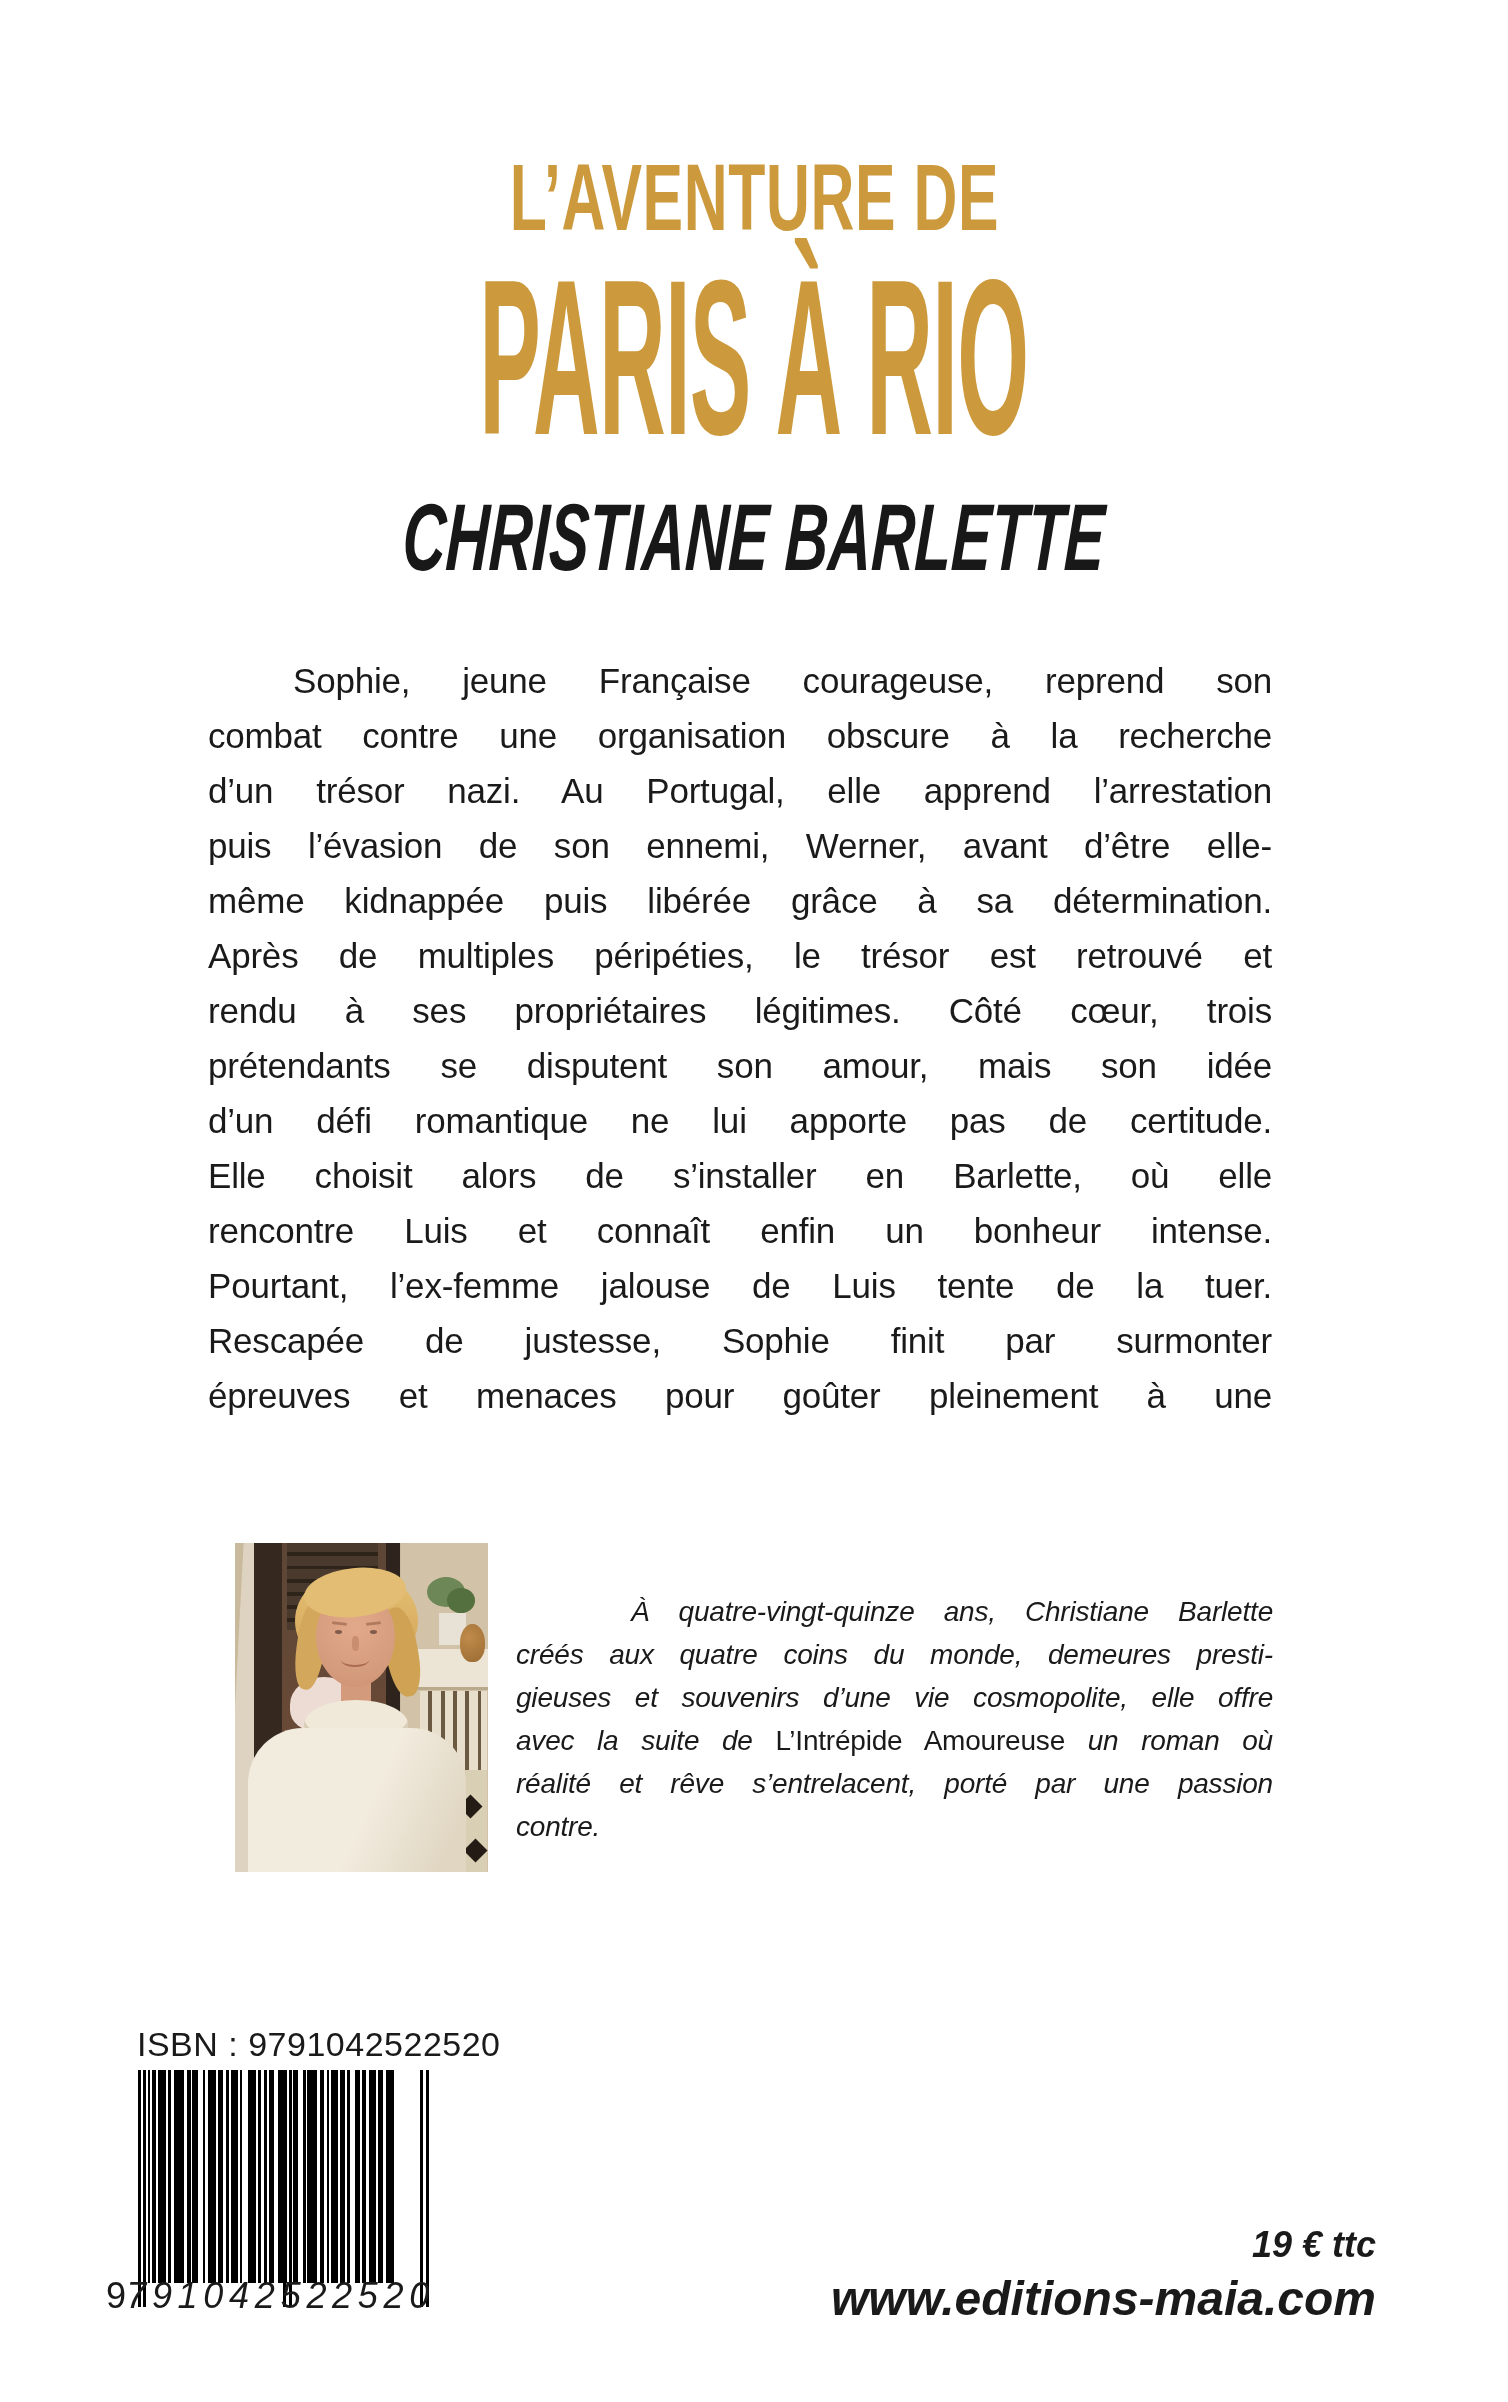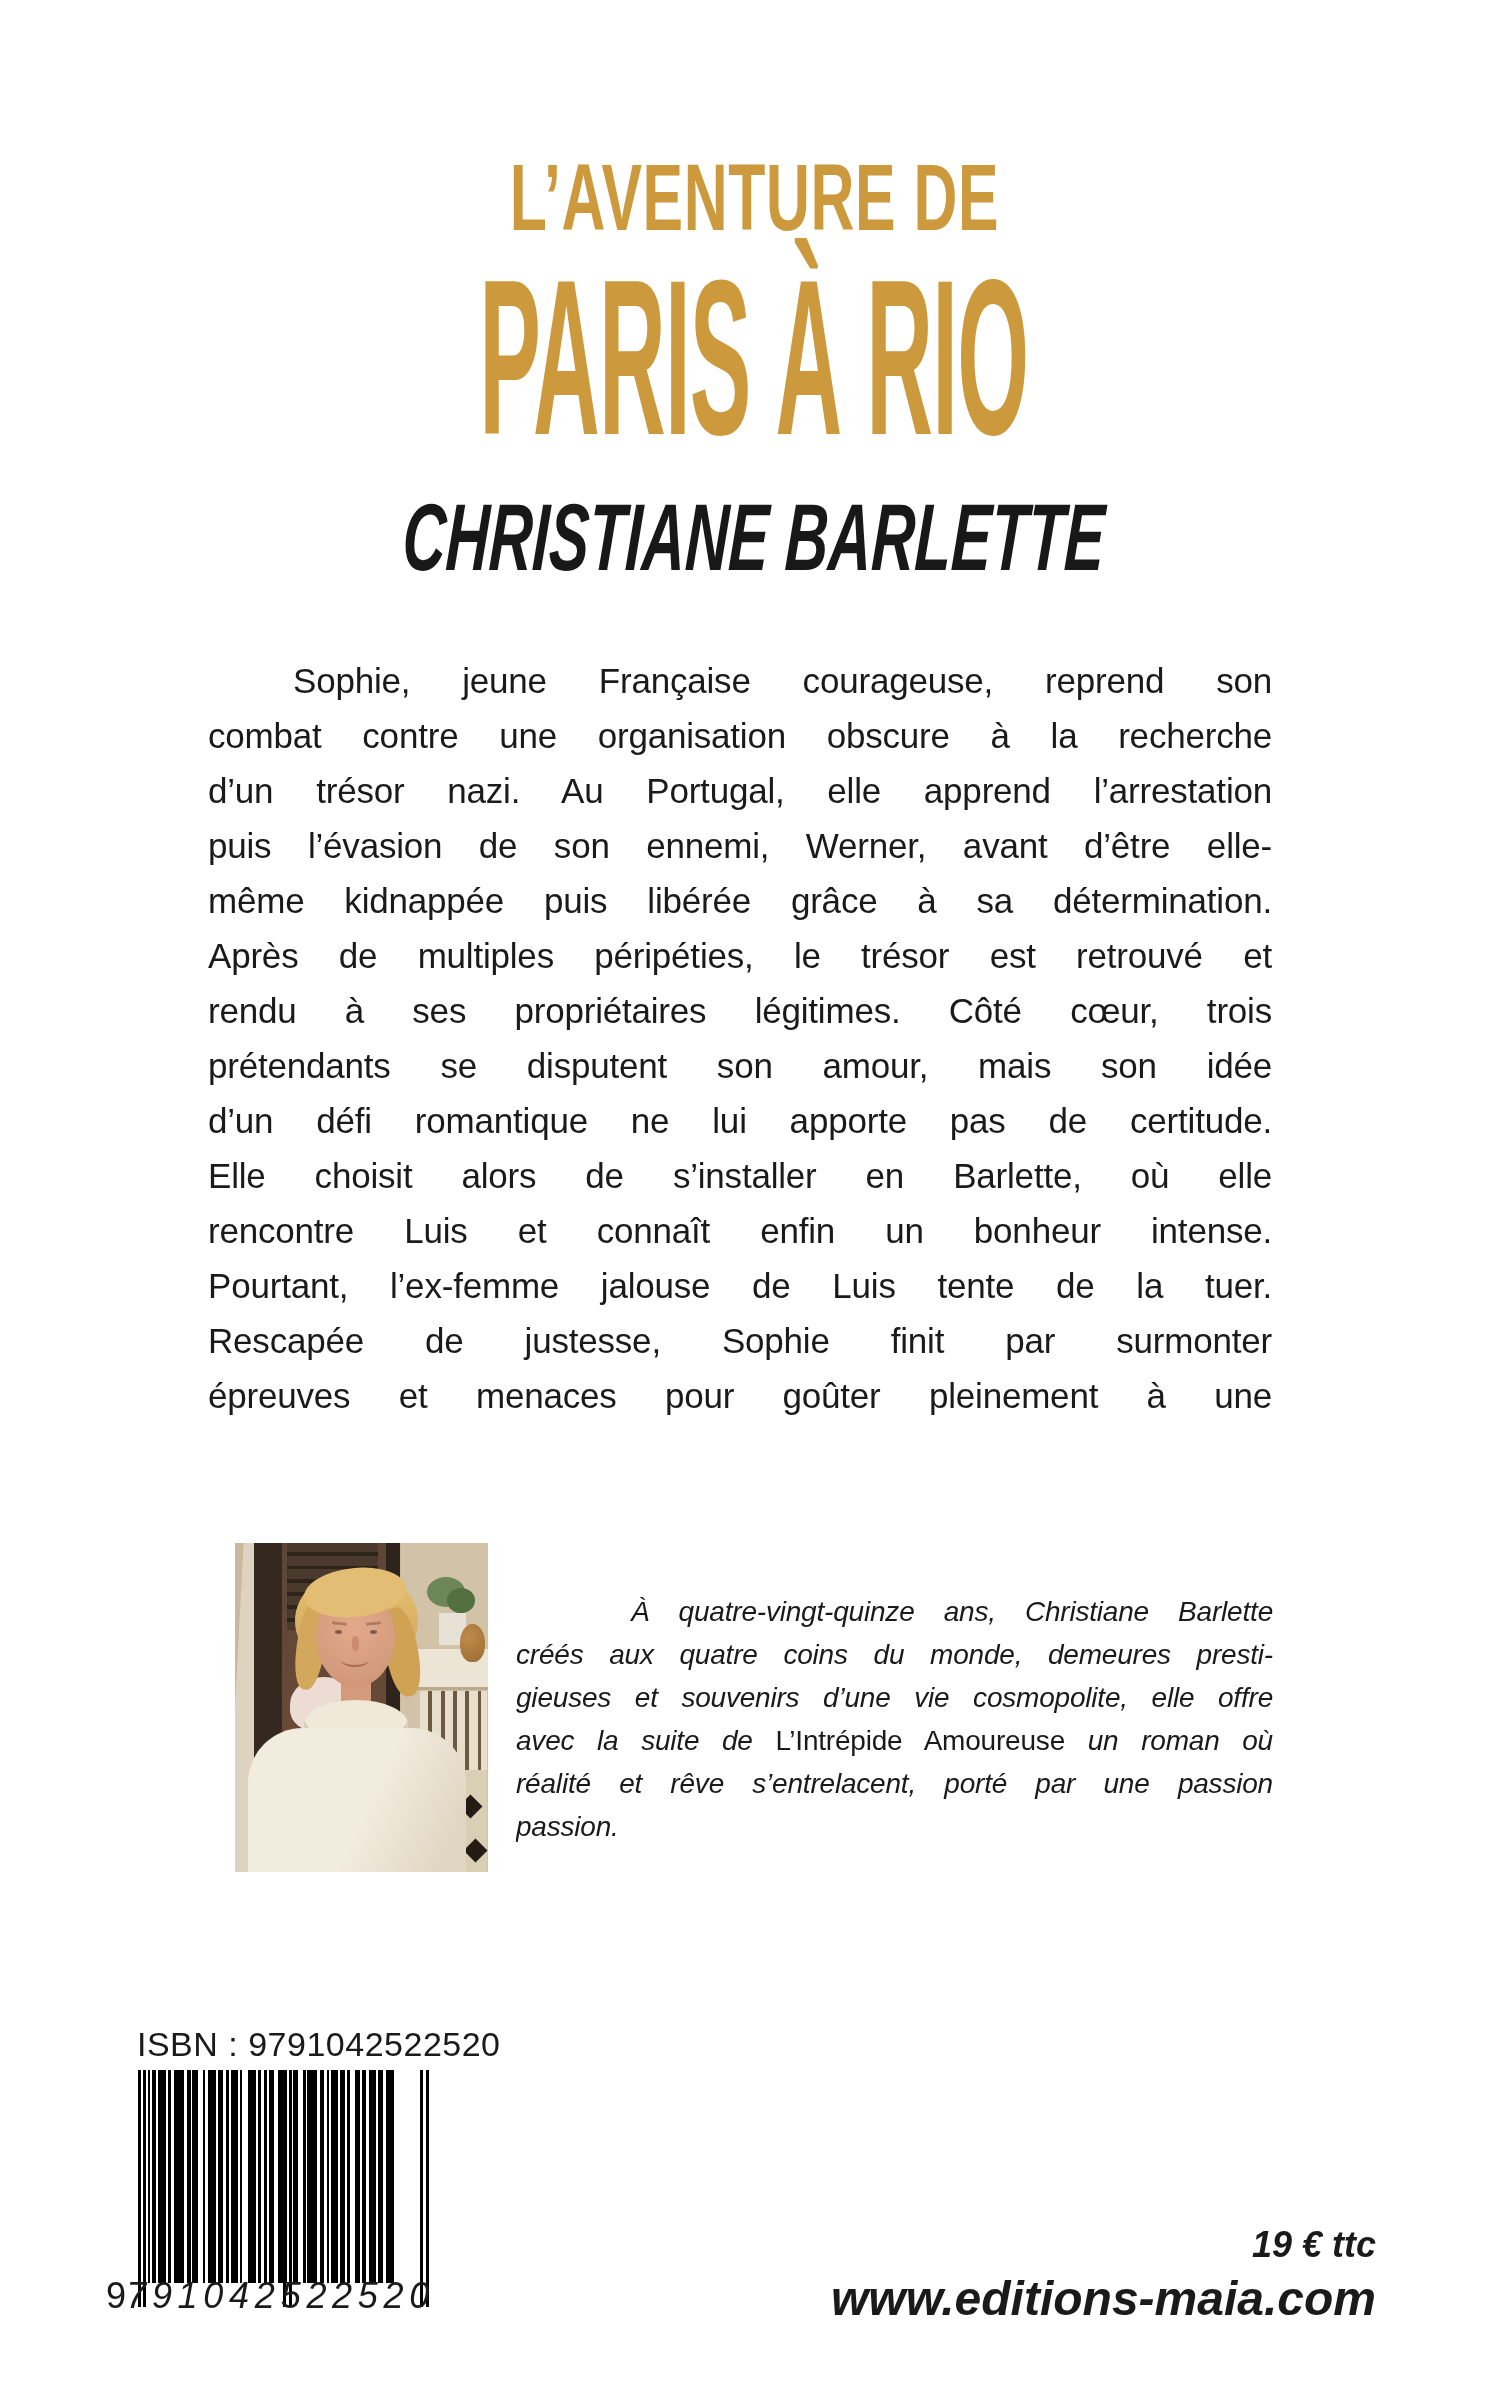--- a/index.html
+++ b/index.html
@@ -154,21 +154,21 @@
     <div class="ph-collar"></div>
     <div class="ph-sweater"></div>
   </div>
 
   <div class="bio" id="bio-lines">
       <div class="bio-line indent">À quatre-vingt-quinze ans, Christiane Barlette</div>
       <div class="bio-line">créés aux quatre coins du monde, demeures presti-</div>
       <div class="bio-line">gieuses et souvenirs d’une vie cosmopolite, elle offre</div>
       <div class="bio-line"><span>avec la suite de </span><span class="roman">L’Intrépide Amoureuse</span><span> un roman où</span></div>
       <div class="bio-line">réalité et rêve s’entrelacent, porté par une passion</div>
-      <div class="bio-line last">passion.</div>
+      <div class="bio-line last">contre.</div>
     </div>
 
   <div class="isbn-label">ISBN : 9791042522520</div>
   <div class="barcode" id="barcode-bars">
       <div class="bar" style="width: 1.9px; margin-right: 1.9px;"></div>
       <div class="bar" style="width: 3.8px; margin-right: 2.8px;"></div>
       <div class="bar" style="width: 7.6px; margin-right: 1.9px;"></div>
       <div class="bar" style="width: 2.8px; margin-right: 3.8px;"></div>
       <div class="bar" style="width: 9.5px; margin-right: 2.8px;"></div>
       <div class="bar" style="width: 3.8px; margin-right: 1.9px;"></div>

